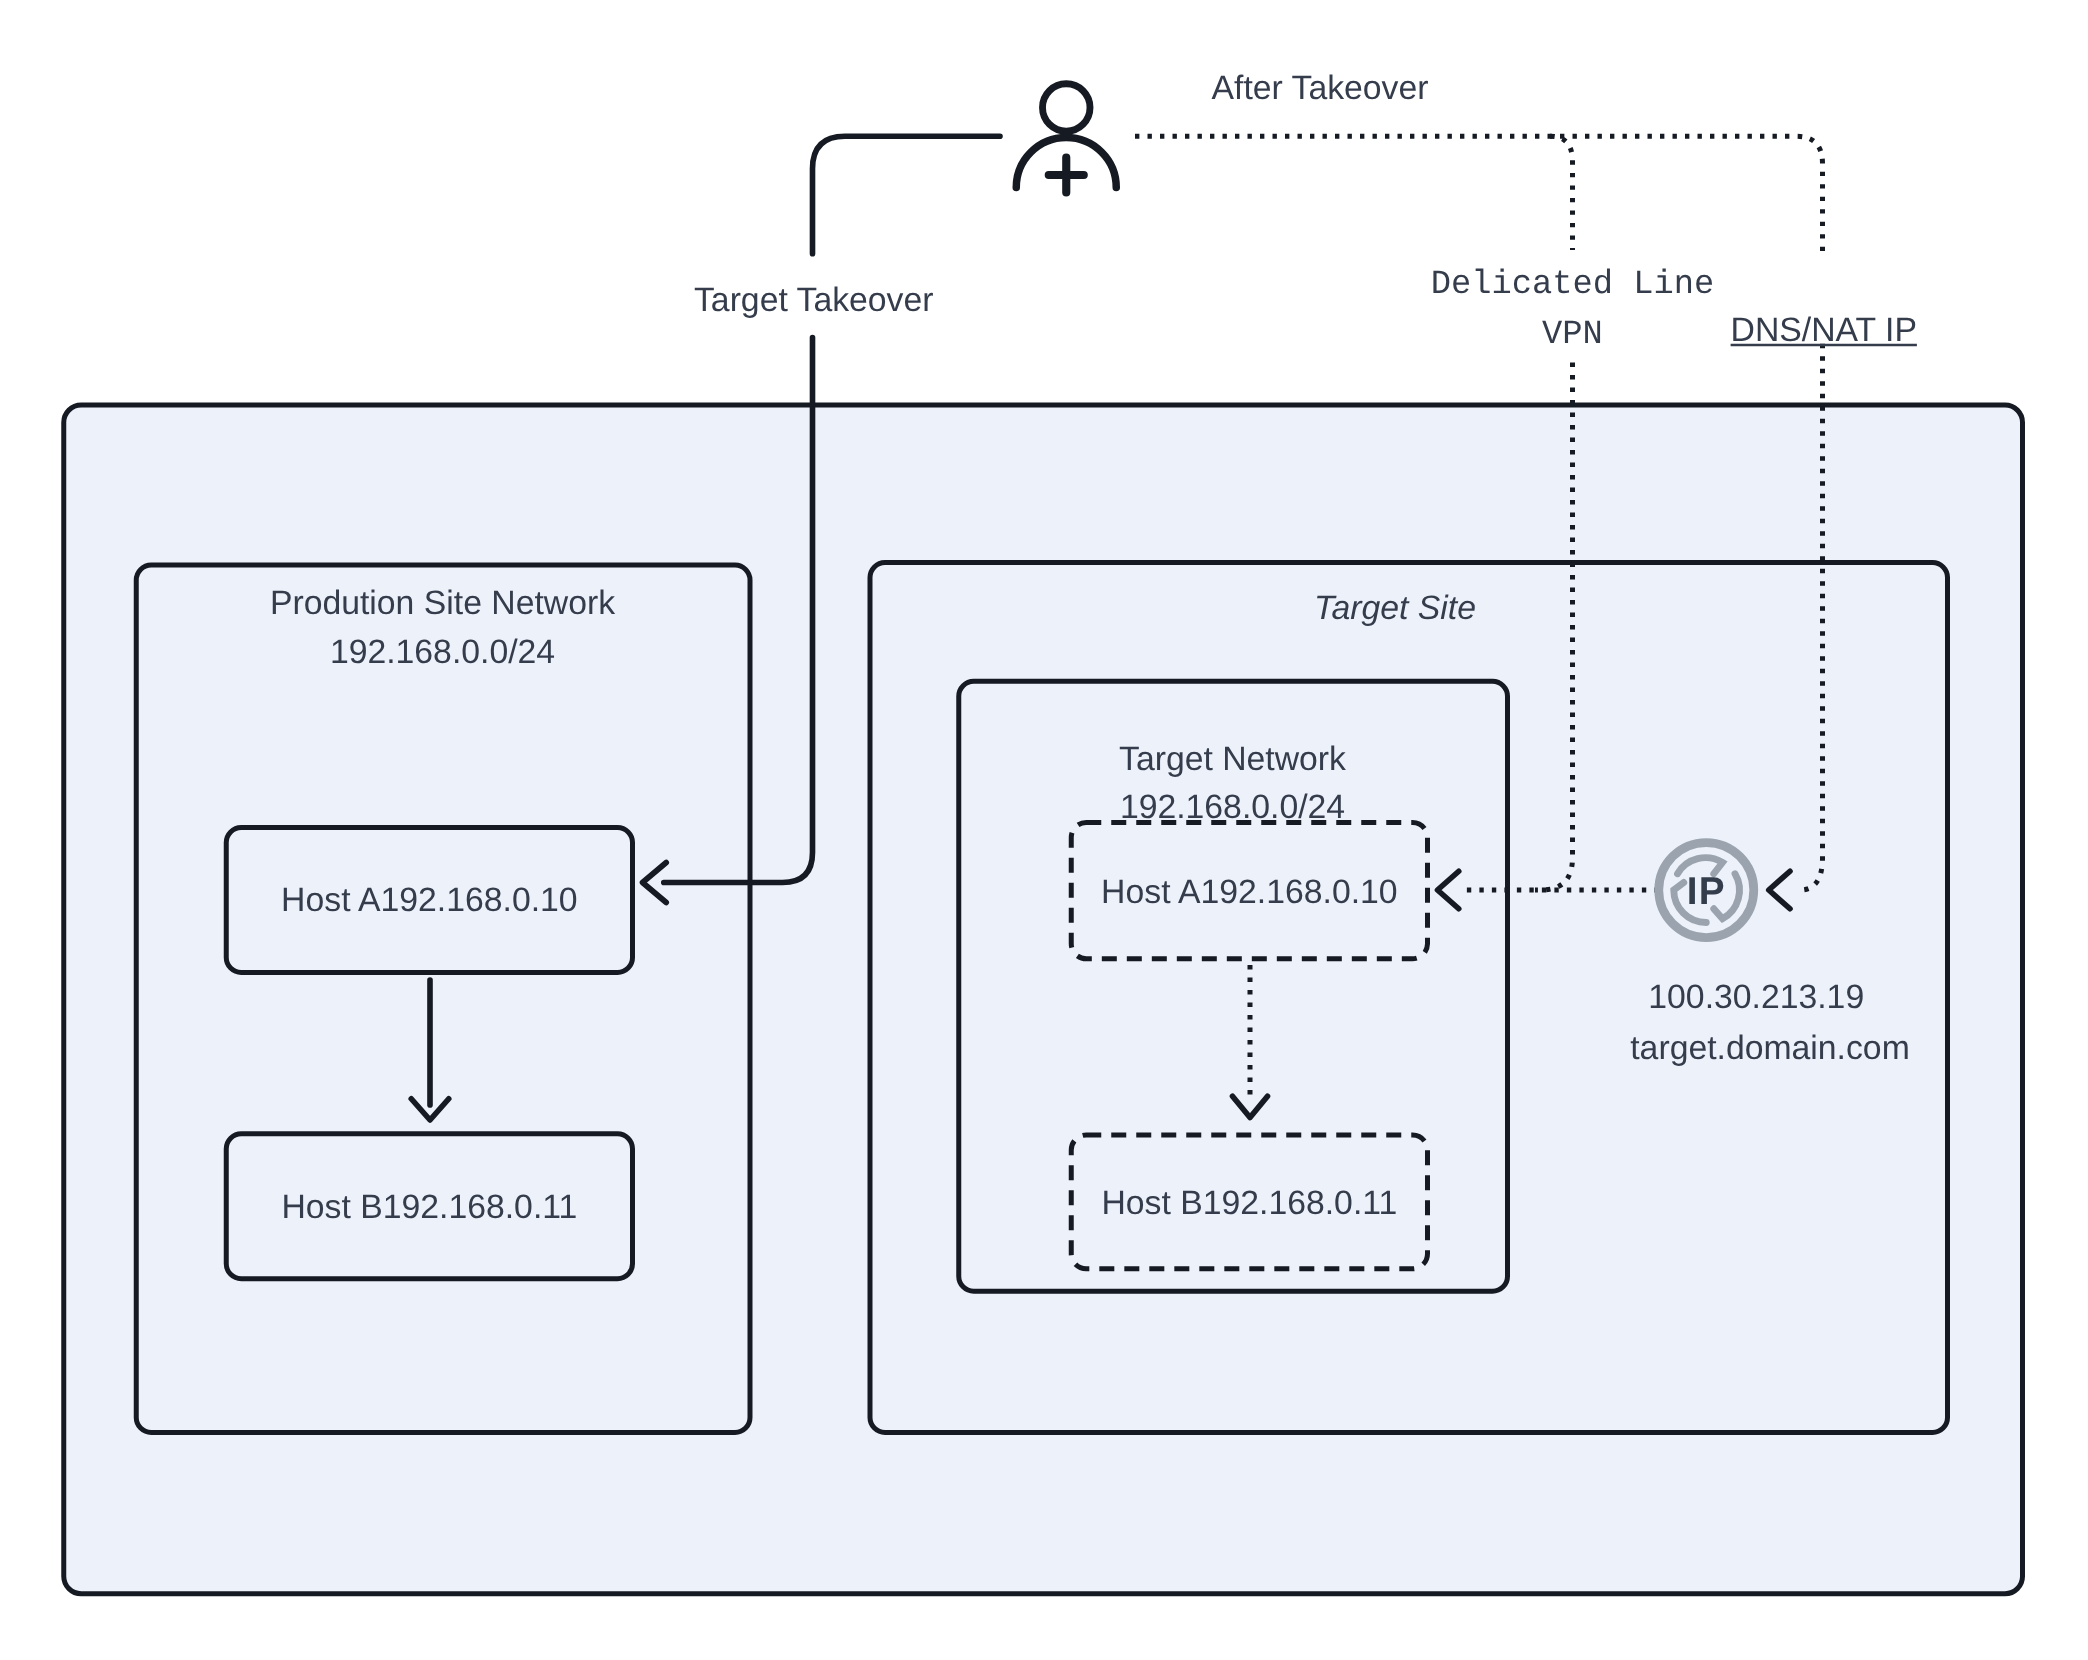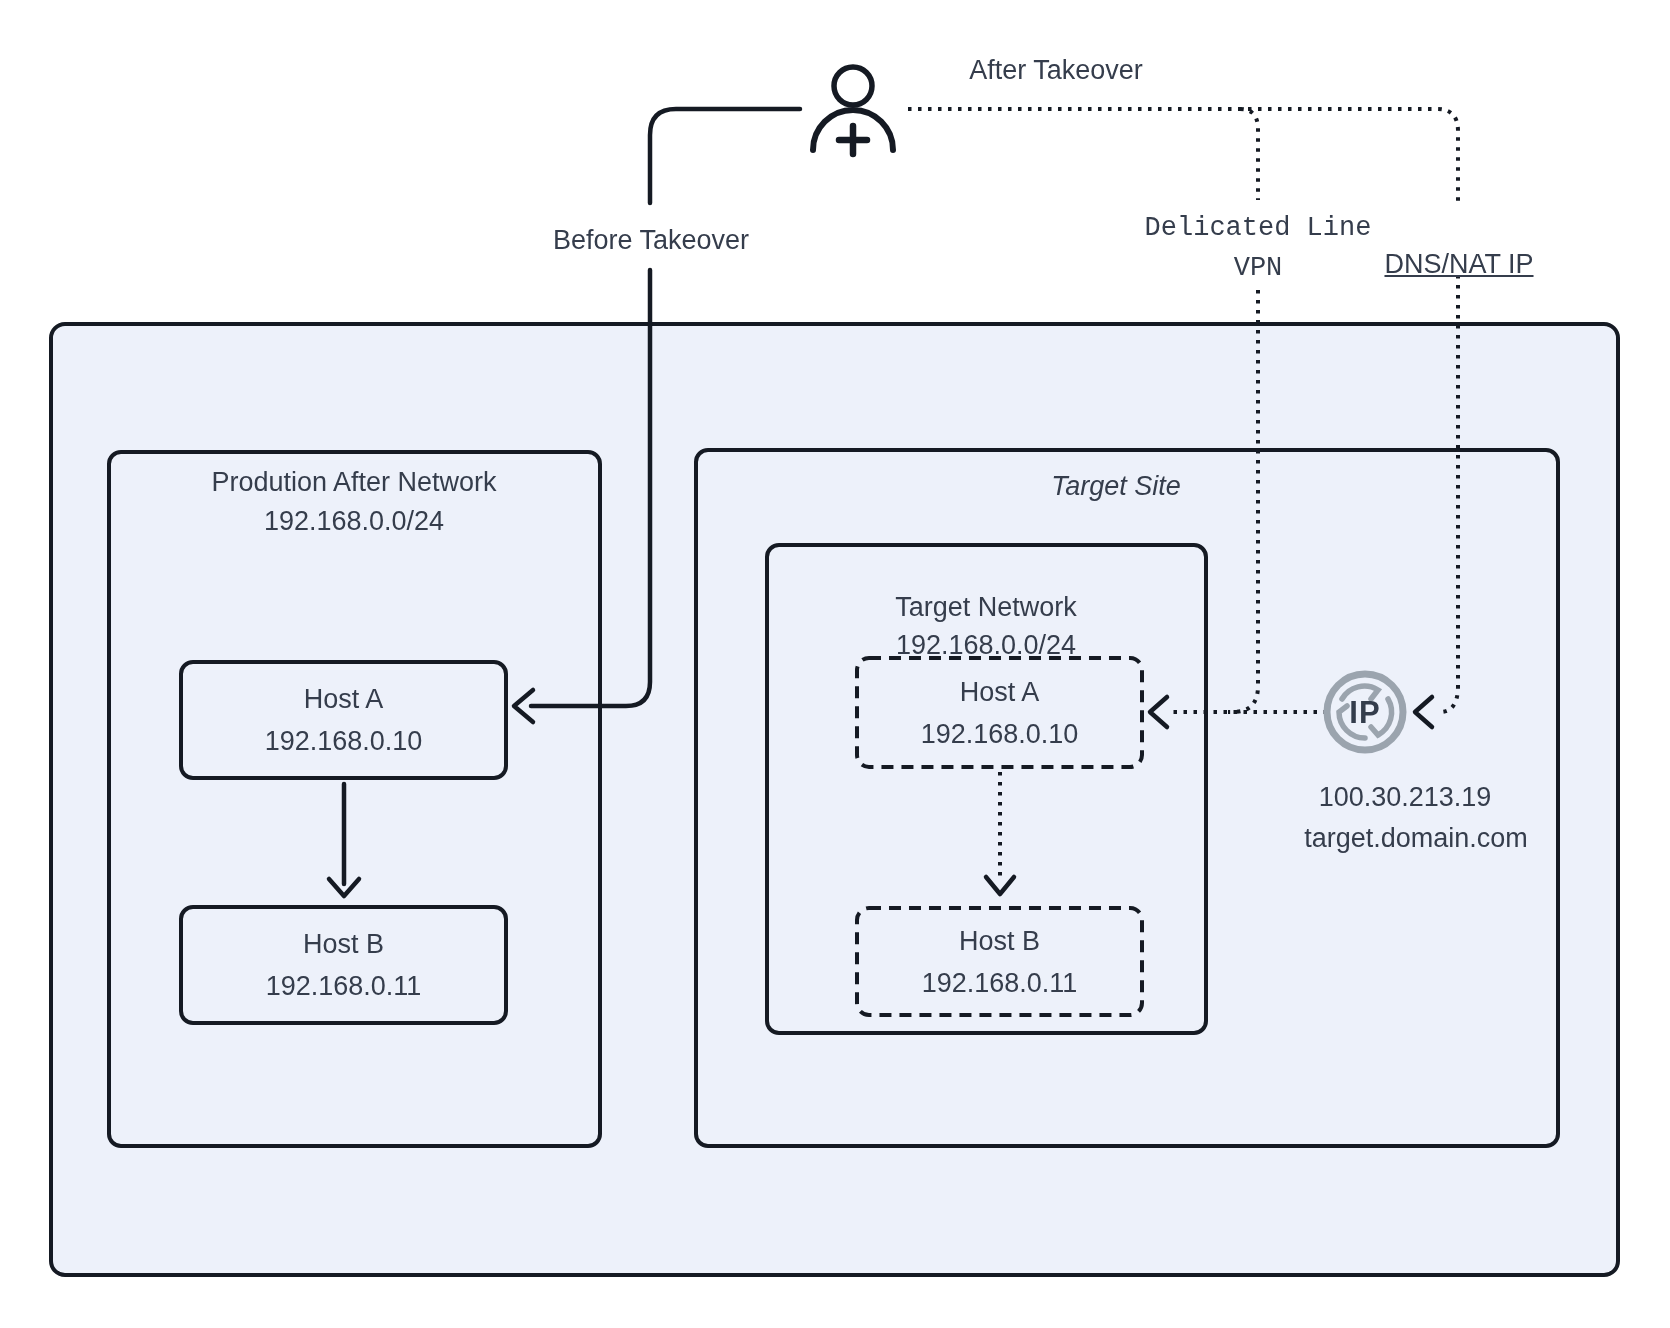--- a/index.html
+++ b/index.html
@@ -30,21 +30,21 @@
     font-size:27px;
     line-height:40px;
     text-align:center;
     white-space:nowrap;
     transform:translateX(-50%);
   }
   .label .l2{display:block;}
   .host-label{
     position:absolute;
     display:flex;
-    flex-direction:column;
+    flex-direction:row;
     align-items:center;
     justify-content:center;
     color:var(--text);
     font-size:27px;
     line-height:42px;
   }
   .ip-glyph{
     position:absolute;
     left:1325px;top:695px;width:80px;height:36px;
     text-align:center;
@@ -126,31 +126,31 @@
       <g stroke="#9ba4ae" fill="none" stroke-width="5.5" stroke-linecap="round">
         <path d="M1342 699 A26 26 0 0 1 1378 690 L1371 699"></path>
         <path d="M1388 699 A26 26 0 0 1 1378 735 L1371 727"></path>
         <path d="M1365 738 A26 26 0 0 1 1339 712 L1347 706"></path>
       </g>
     </g>
   </svg>
 
   <div class="label" style="left:1056px;top:50px;">After Takeover</div>
 
-  <div class="label" style="left:651px;top:220px;">Before Takeover</div>
+  <div class="label" style="left:651px;top:220px;">Target Takeover</div>
 
   <div class="label" style="left:1258px;top:208px;font-family:Liberation Mono, monospace;">
     <span class="l2">Delicated Line</span>
     <span class="l2">VPN</span>
   </div>
 
   <div class="label" style="left:1459px;top:244px;text-decoration:underline;">DNS/NAT IP</div>
 
   <div class="label" style="left:354px;top:463px;line-height:39px;">
-    <span class="l2">Prodution After Network</span>
+    <span class="l2">Prodution Site Network</span>
     <span class="l2">192.168.0.0/24</span>
   </div>
 
   <div class="label" style="left:1116px;top:466px;font-style:italic;">Target Site</div>
 
   <div class="label" style="left:986px;top:588px;line-height:38px;">
     <span class="l2">Target Network</span>
     <span class="l2">192.168.0.0/24</span>
   </div>
 

